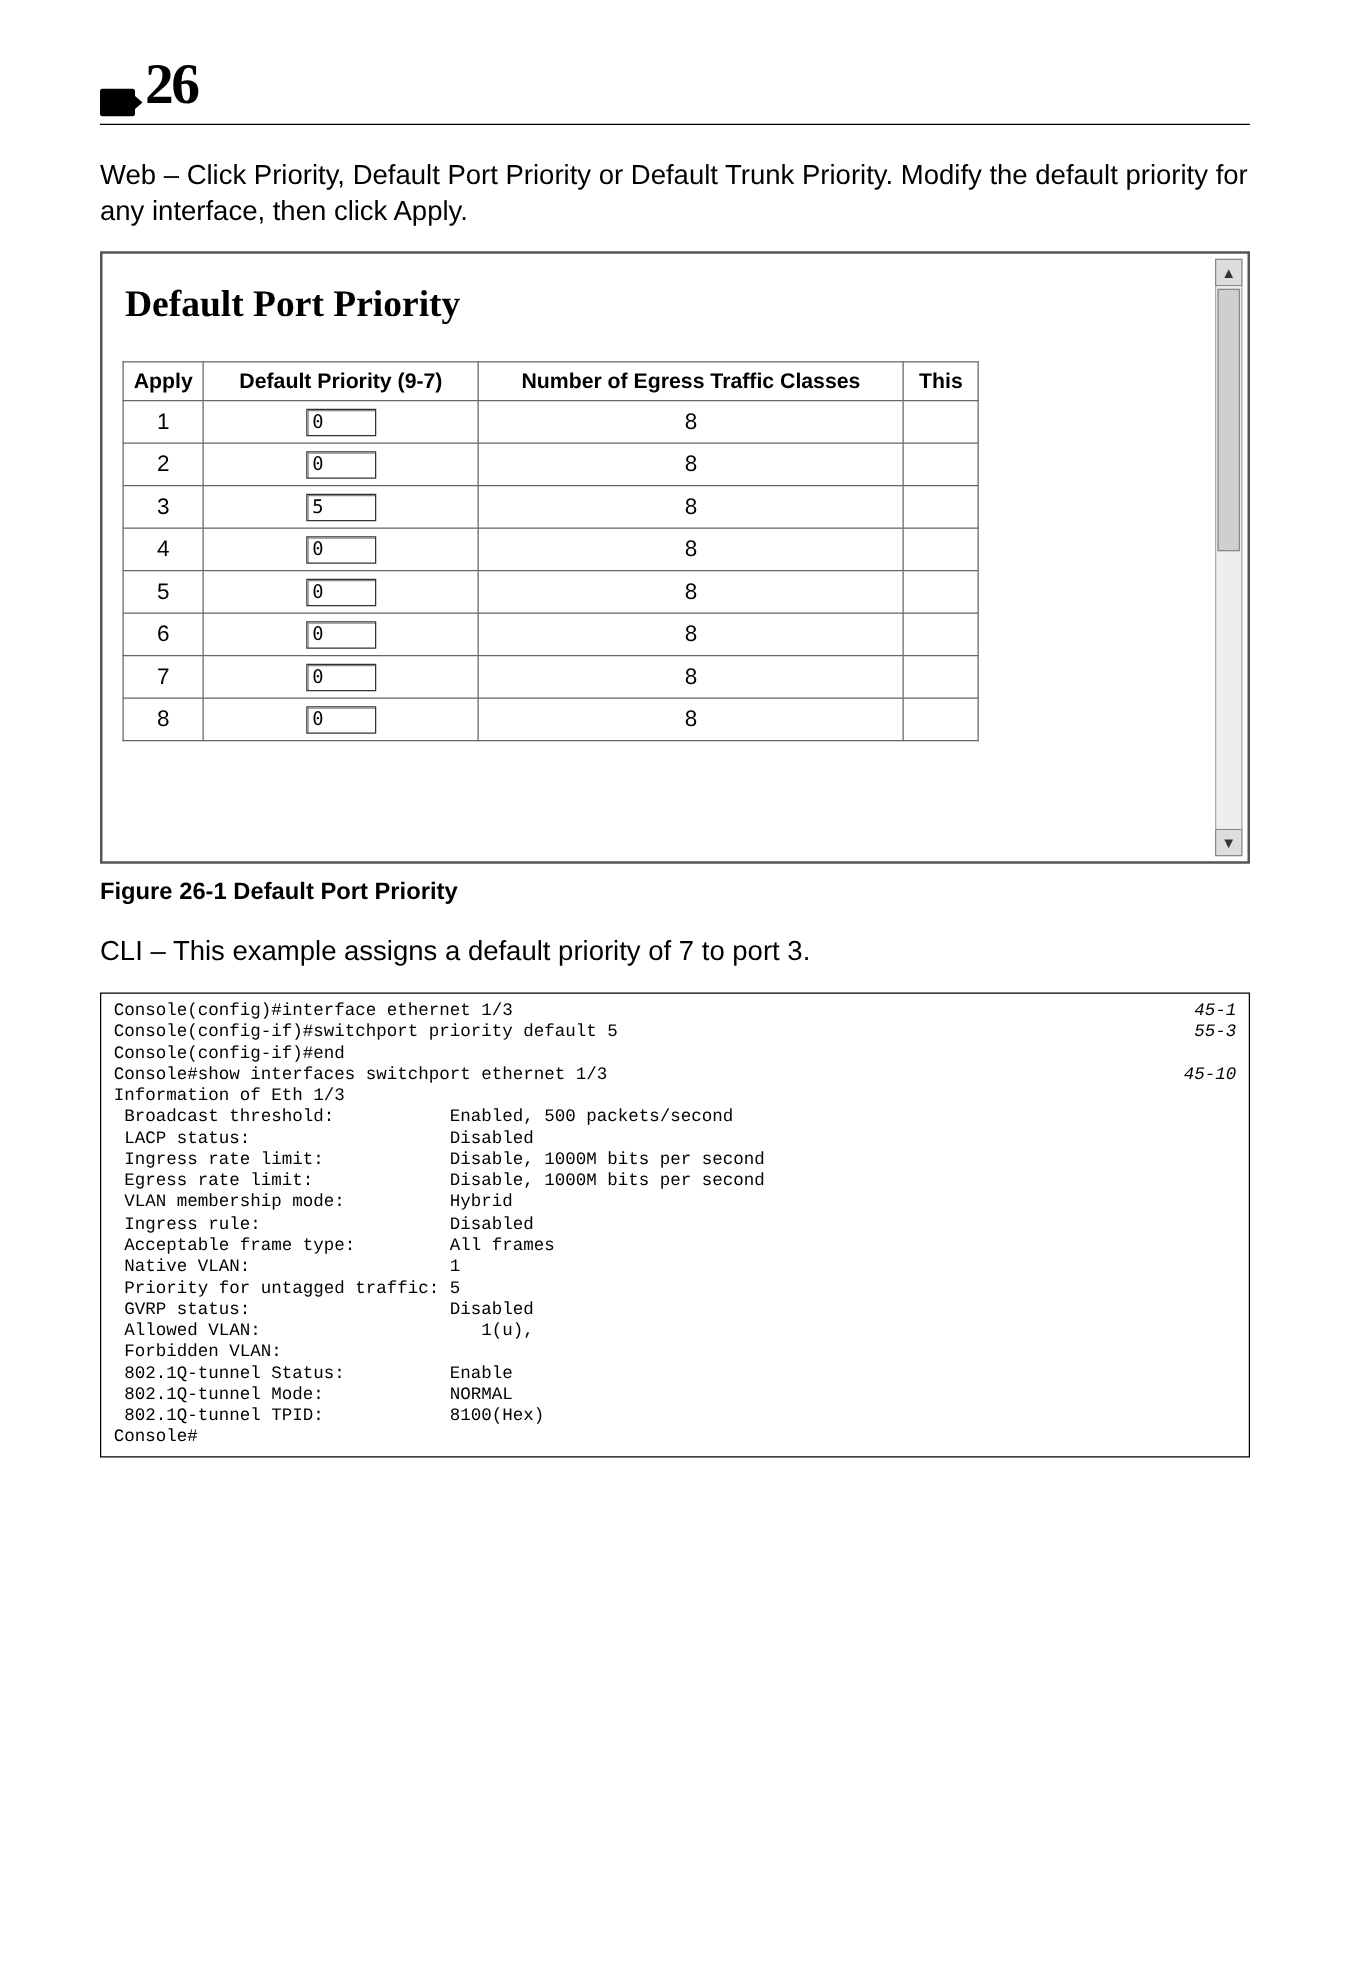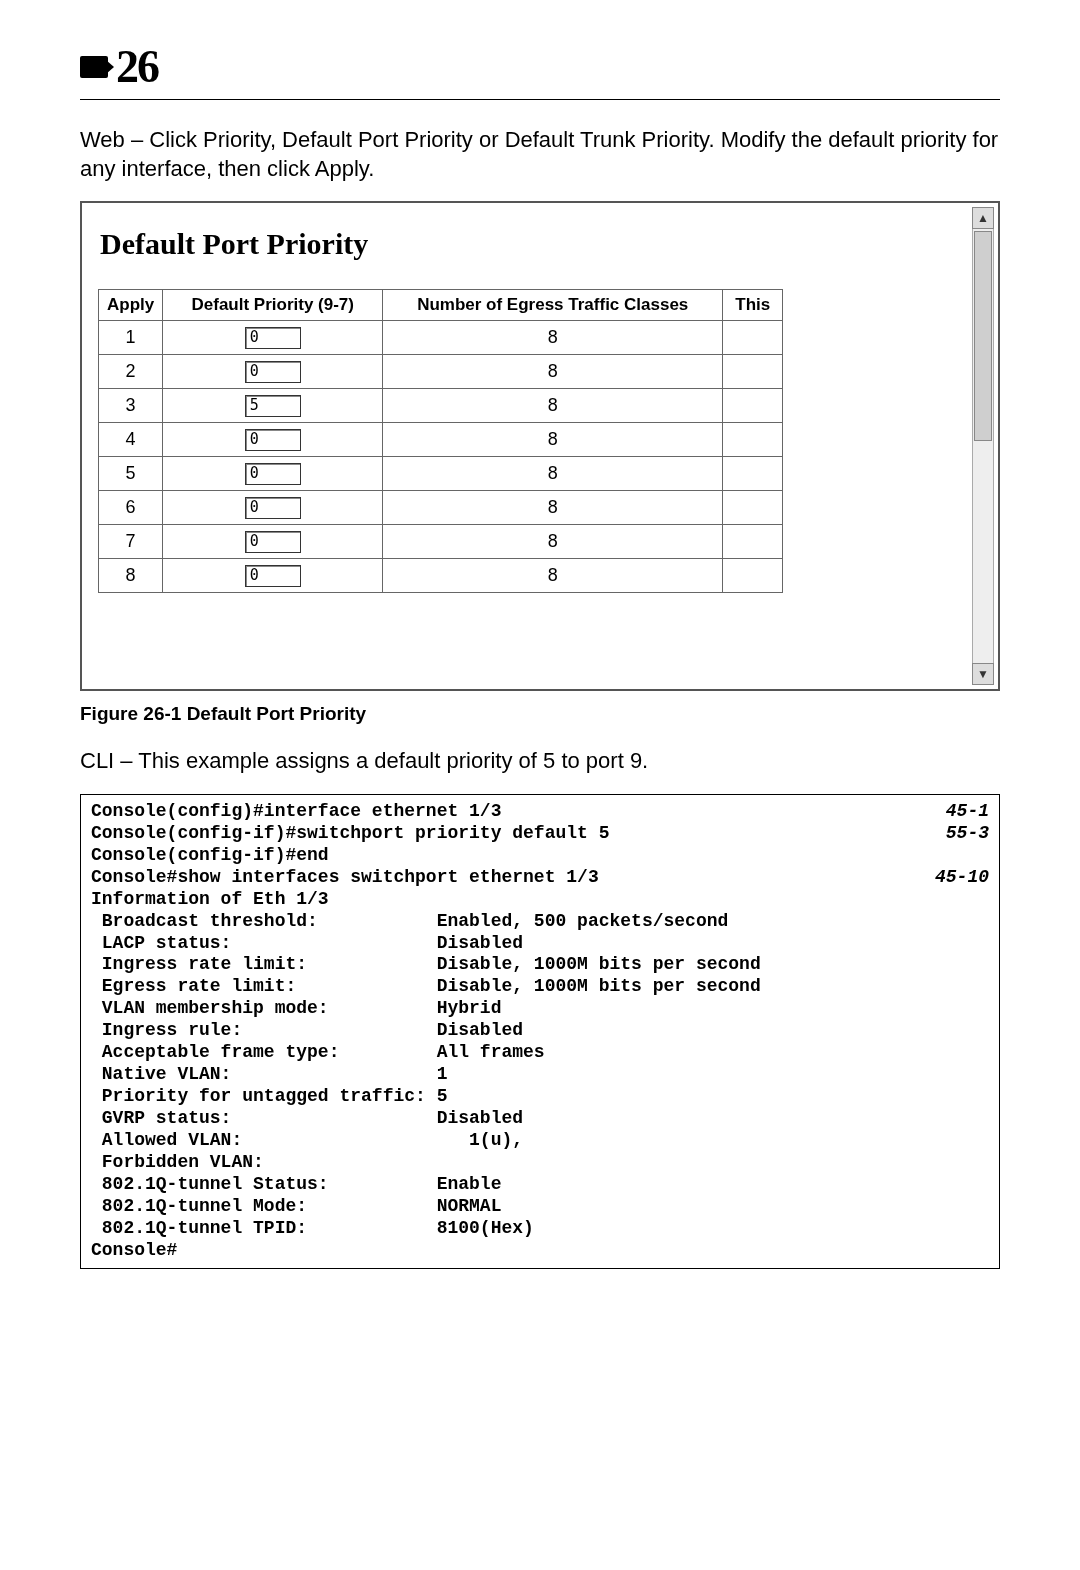--- a/index.html
+++ b/index.html
@@ -9,21 +9,21 @@
     background: #fff;
     font-family: Arial, Helvetica, sans-serif;
     color: #000;
     width: 1080px;
   }
   .page {
     padding: 40px 80px 40px 80px;
   }
   .header-row {
     display: flex;
-    align-items: center;
+    align-items: flex-end;
     margin-bottom: 6px;
   }
   .header-icon {
     width: 28px;
     height: 22px;
     background: #000;
     margin-right: 8px;
     border-radius: 2px;
     position: relative;
   }
@@ -137,24 +137,23 @@
   }
   .fig-caption {
     font-weight: bold;
     font-size: 19px;
     margin: 4px 0 20px 0;
   }
   .cli-frame {
     border: 1px solid #000;
     padding: 6px 10px;
     font-family: "Courier New", monospace;
-    font-size: 18px;
+    font-size: 14px;
     line-height: 1.22;
     white-space: pre;
-    font-weight: bold;
   }
   .cli-row { display: flex; }
   .cli-left { flex: 1; white-space: pre; }
   .cli-ref { font-style: italic; min-width: 70px; text-align: right; }
 </style>
 </head>
 <body>
 
 <div class="page">
 
@@ -237,18 +236,18 @@
       <div class="sb-track">
         <div class="sb-thumb"></div>
       </div>
       <div class="sb-btn">▼</div>
     </div>
   </div>
 
   <div class="fig-caption">Figure 26-1  Default Port Priority</div>
 
   <p class="body-text">
-    <b>CLI</b><span> – This example assigns a default priority of 5 to port 9.</span>
+    <b>CLI</b><span> – This example assigns a default priority of 7 to port 3.</span>
   </p>
 
   <div class="cli-frame" id="cli-block"><div class="cli-row"><span class="cli-left">Console(config)#interface ethernet 1/3</span><span class="cli-ref">45-1</span></div><div class="cli-row"><span class="cli-left">Console(config-if)#switchport priority default 5</span><span class="cli-ref">55-3</span></div><div class="cli-row"><span class="cli-left">Console(config-if)#end</span></div><div class="cli-row"><span class="cli-left">Console#show interfaces switchport ethernet 1/3</span><span class="cli-ref">45-10</span></div><div class="cli-row"><span class="cli-left">Information of Eth 1/3</span></div><div class="cli-row"><span class="cli-left"> Broadcast threshold:           Enabled, 500 packets/second</span></div><div class="cli-row"><span class="cli-left"> LACP status:                   Disabled</span></div><div class="cli-row"><span class="cli-left"> Ingress rate limit:            Disable, 1000M bits per second</span></div><div class="cli-row"><span class="cli-left"> Egress rate limit:             Disable, 1000M bits per second</span></div><div class="cli-row"><span class="cli-left"> VLAN membership mode:          Hybrid</span></div><div class="cli-row"><span class="cli-left"> Ingress rule:                  Disabled</span></div><div class="cli-row"><span class="cli-left"> Acceptable frame type:         All frames</span></div><div class="cli-row"><span class="cli-left"> Native VLAN:                   1</span></div><div class="cli-row"><span class="cli-left"> Priority for untagged traffic: 5</span></div><div class="cli-row"><span class="cli-left"> GVRP status:                   Disabled</span></div><div class="cli-row"><span class="cli-left"> Allowed VLAN:                     1(u),</span></div><div class="cli-row"><span class="cli-left"> Forbidden VLAN:</span></div><div class="cli-row"><span class="cli-left"> 802.1Q-tunnel Status:          Enable</span></div><div class="cli-row"><span class="cli-left"> 802.1Q-tunnel Mode:            NORMAL</span></div><div class="cli-row"><span class="cli-left"> 802.1Q-tunnel TPID:            8100(Hex)</span></div><div class="cli-row"><span class="cli-left">Console#</span></div></div>
 
 </div>
 
 </body></html>

